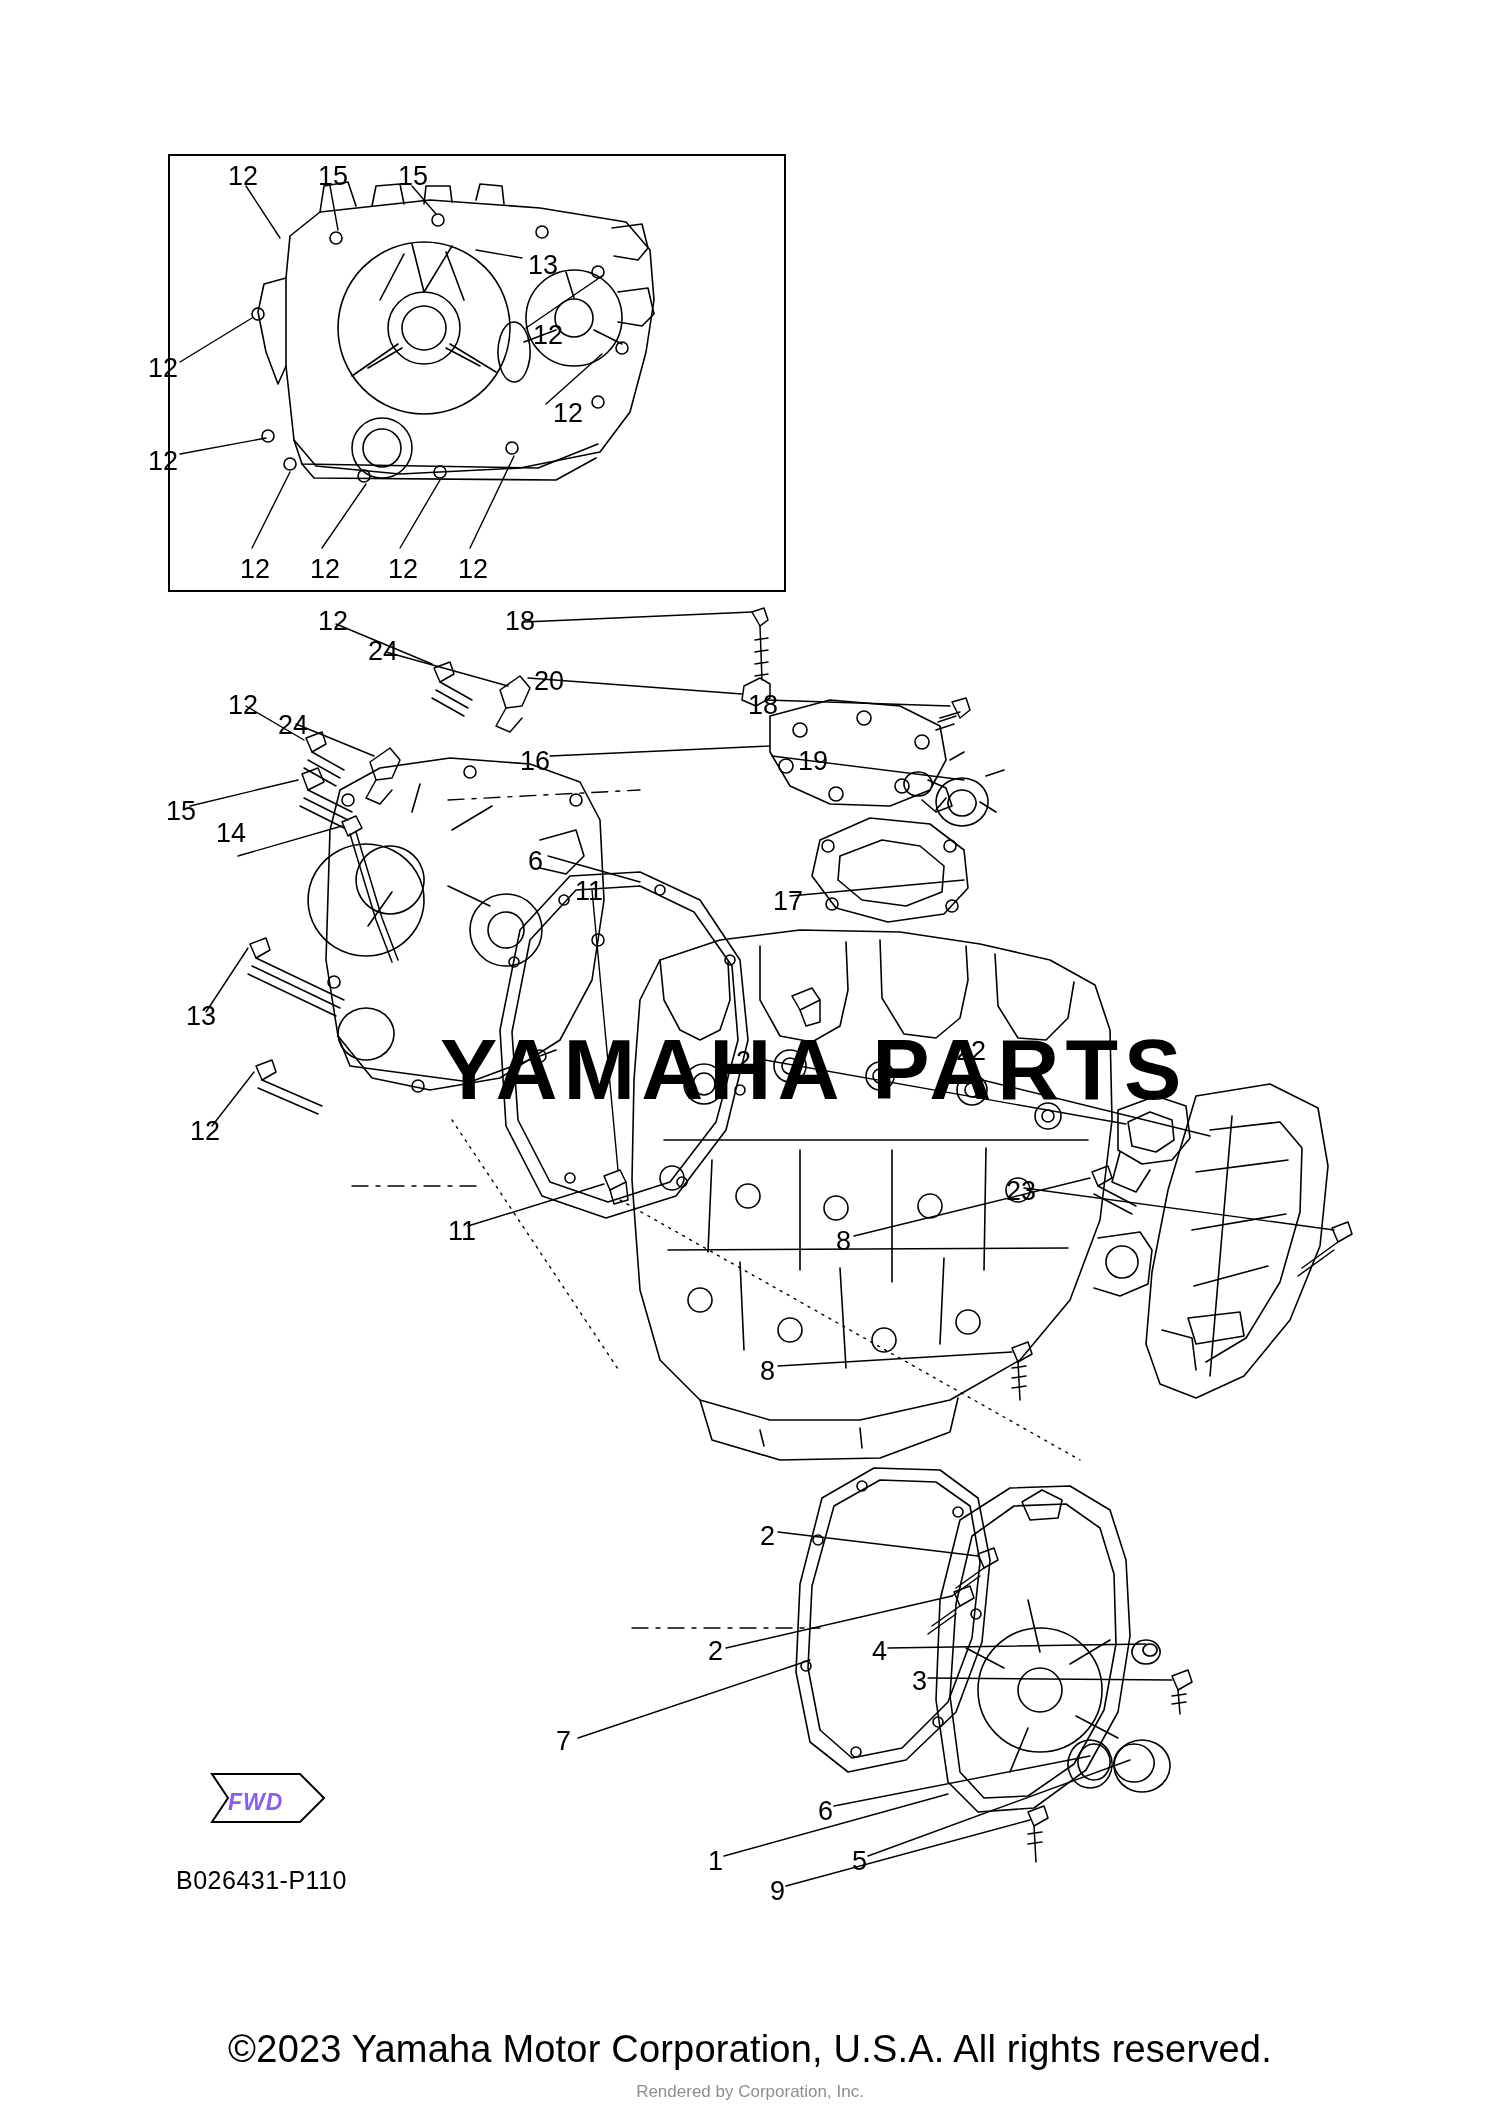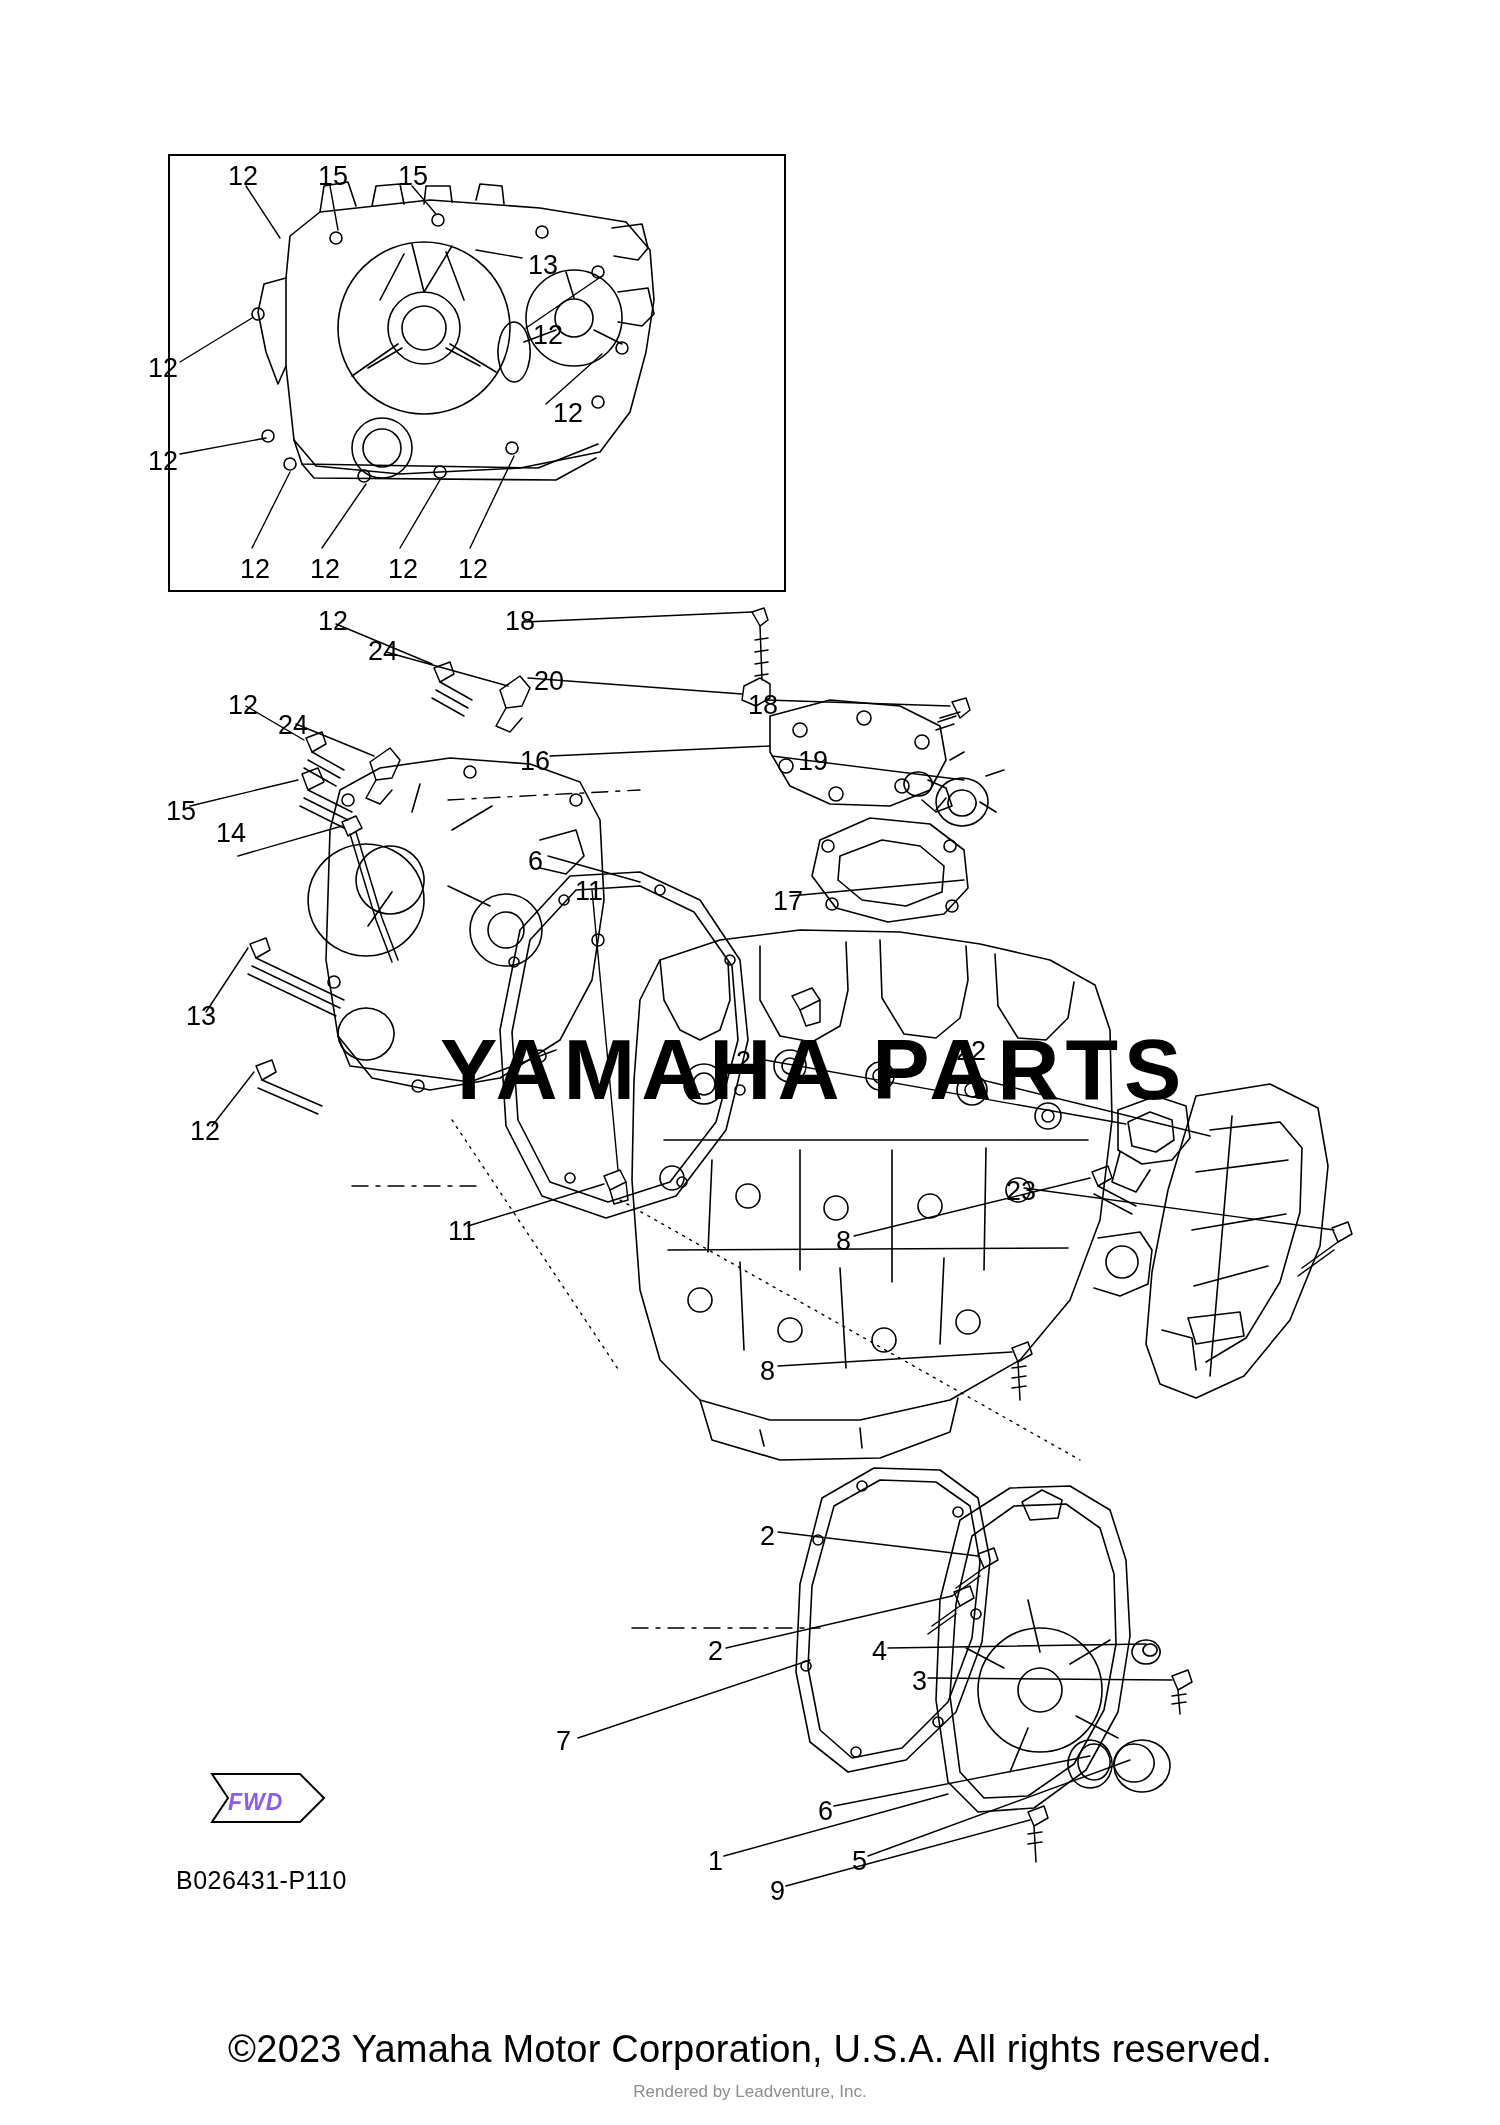--- a/index.html
+++ b/index.html
@@ -537,15 +537,15 @@
       <div class="callout" style="left: 556px; top: 1728px;">7</div>
       <div class="callout" style="left: 818px; top: 1798px;">6</div>
       <div class="callout" style="left: 852px; top: 1848px;">5</div>
       <div class="callout" style="left: 708px; top: 1848px;">1</div>
       <div class="callout" style="left: 770px; top: 1878px;">9</div>
     </div>
 
   <div class="partcode">B026431-P110</div>
 
   <div class="copyright">©2023 Yamaha Motor Corporation, U.S.A. All rights reserved.</div>
-  <div class="render-credit">Rendered by Leadventure, Inc.</div>
+  <div class="render-credit">Rendered by Corporation, Inc.</div>
 
 </div>
 
 </body></html>

